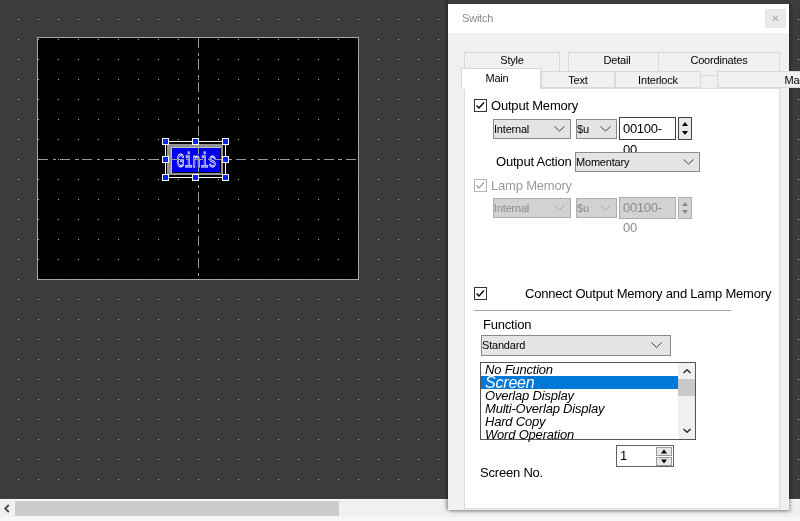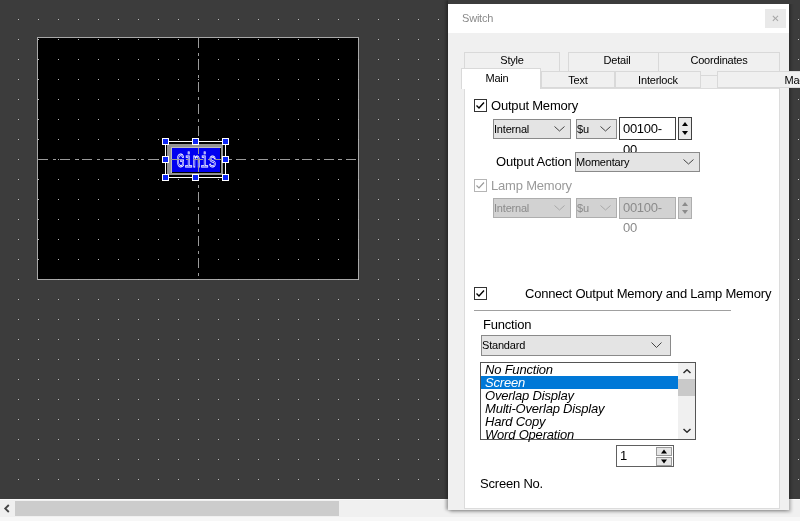--- a/index.html
+++ b/index.html
@@ -180,38 +180,38 @@
 
     <div class="abs lbl" style="left:35px;top:318px;line-height:14px;">Function</div>
     <div class="abs combo" style="left:33px;top:335px;width:190px;height:21px;line-height:19px;">Standard
       <svg class="chev" width="11" height="7" style="right:8px;margin-top:-3.5px;">
           <path d="M0.5 0.5 L5.5 5.5 L10.5 0.5" stroke="#444" fill="none"></path>
         </svg>
     </div>
 
     <div class="abs" style="left:32px;top:362px;width:216px;height:78px;background:#fff;border:1px solid #555;box-sizing:border-box;font-style:italic;">
       <div class="abs lbl" style="left:4px;top:0;line-height:13px;">No Function</div>
-      <div class="abs" style="left:0;top:13px;width:197px;height:13px;background:#0078d7;color:#fff;font-size:13px;letter-spacing:-0.2px;line-height:13px;padding-left:4px;box-sizing:border-box;">Screen</div>
+      <div class="abs" style="left:0;top:13px;width:197px;height:13px;background:#0078d7;color:#fff;font-size:16px;letter-spacing:-0.2px;line-height:13px;padding-left:4px;box-sizing:border-box;">Screen</div>
       <div class="abs lbl" style="left:4px;top:26px;line-height:13px;">Overlap Display</div>
       <div class="abs lbl" style="left:4px;top:39px;line-height:13px;">Multi-Overlap Display</div>
       <div class="abs lbl" style="left:4px;top:52px;line-height:13px;">Hard Copy</div>
       <div class="abs lbl" style="left:4px;top:65px;line-height:13px;">Word Operation</div>
 
       <div class="abs" style="left:197px;top:0;width:17px;height:76px;background:#f0f0f0;">
         <svg class="abs" style="left:4.5px;top:6px;" width="8" height="5">
             <path d="M0.5 4 L4 0.8 L7.5 4" stroke="#2b2b2b" stroke-width="1.5" fill="none"></path>
           </svg>
         <div class="abs" style="left:0;top:16px;width:17px;height:17px;background:#c9c9c9;"></div>
         <svg class="abs" style="left:4.5px;top:65px;" width="8" height="5">
             <path d="M0.5 1 L4 4.2 L7.5 1" stroke="#2b2b2b" stroke-width="1.5" fill="none"></path>
           </svg>
       </div>
     </div>
 
-    <div class="abs lbl" style="left:32px;top:477px;line-height:14px;">Screen No.</div>
+    <div class="abs lbl" style="left:32px;top:466px;line-height:14px;">Screen No.</div>
     <div class="abs" style="left:168px;top:445px;width:58px;height:22px;background:#fff;border:1px solid #606060;box-sizing:border-box;">
       <div class="abs lbl" style="left:3px;top:1px;line-height:18px;">1</div>
       <div class="abs" style="right:1px;top:1px;width:16px;height:9px;background:#e6e6e6;border:1px solid #9a9a9a;box-sizing:border-box;">
         <svg width="14" height="7" viewBox="0 0 14 7">
             <path d="M7 1.5 L10 5.5 L4 5.5 Z" fill="#000"></path>
           </svg>
       </div>
       <div class="abs" style="right:1px;top:11px;width:16px;height:9px;background:#e6e6e6;border:1px solid #9a9a9a;box-sizing:border-box;">
         <svg width="14" height="7" viewBox="0 0 14 7">
             <path d="M7 5.5 L4 1.5 L10 1.5 Z" fill="#000"></path>

